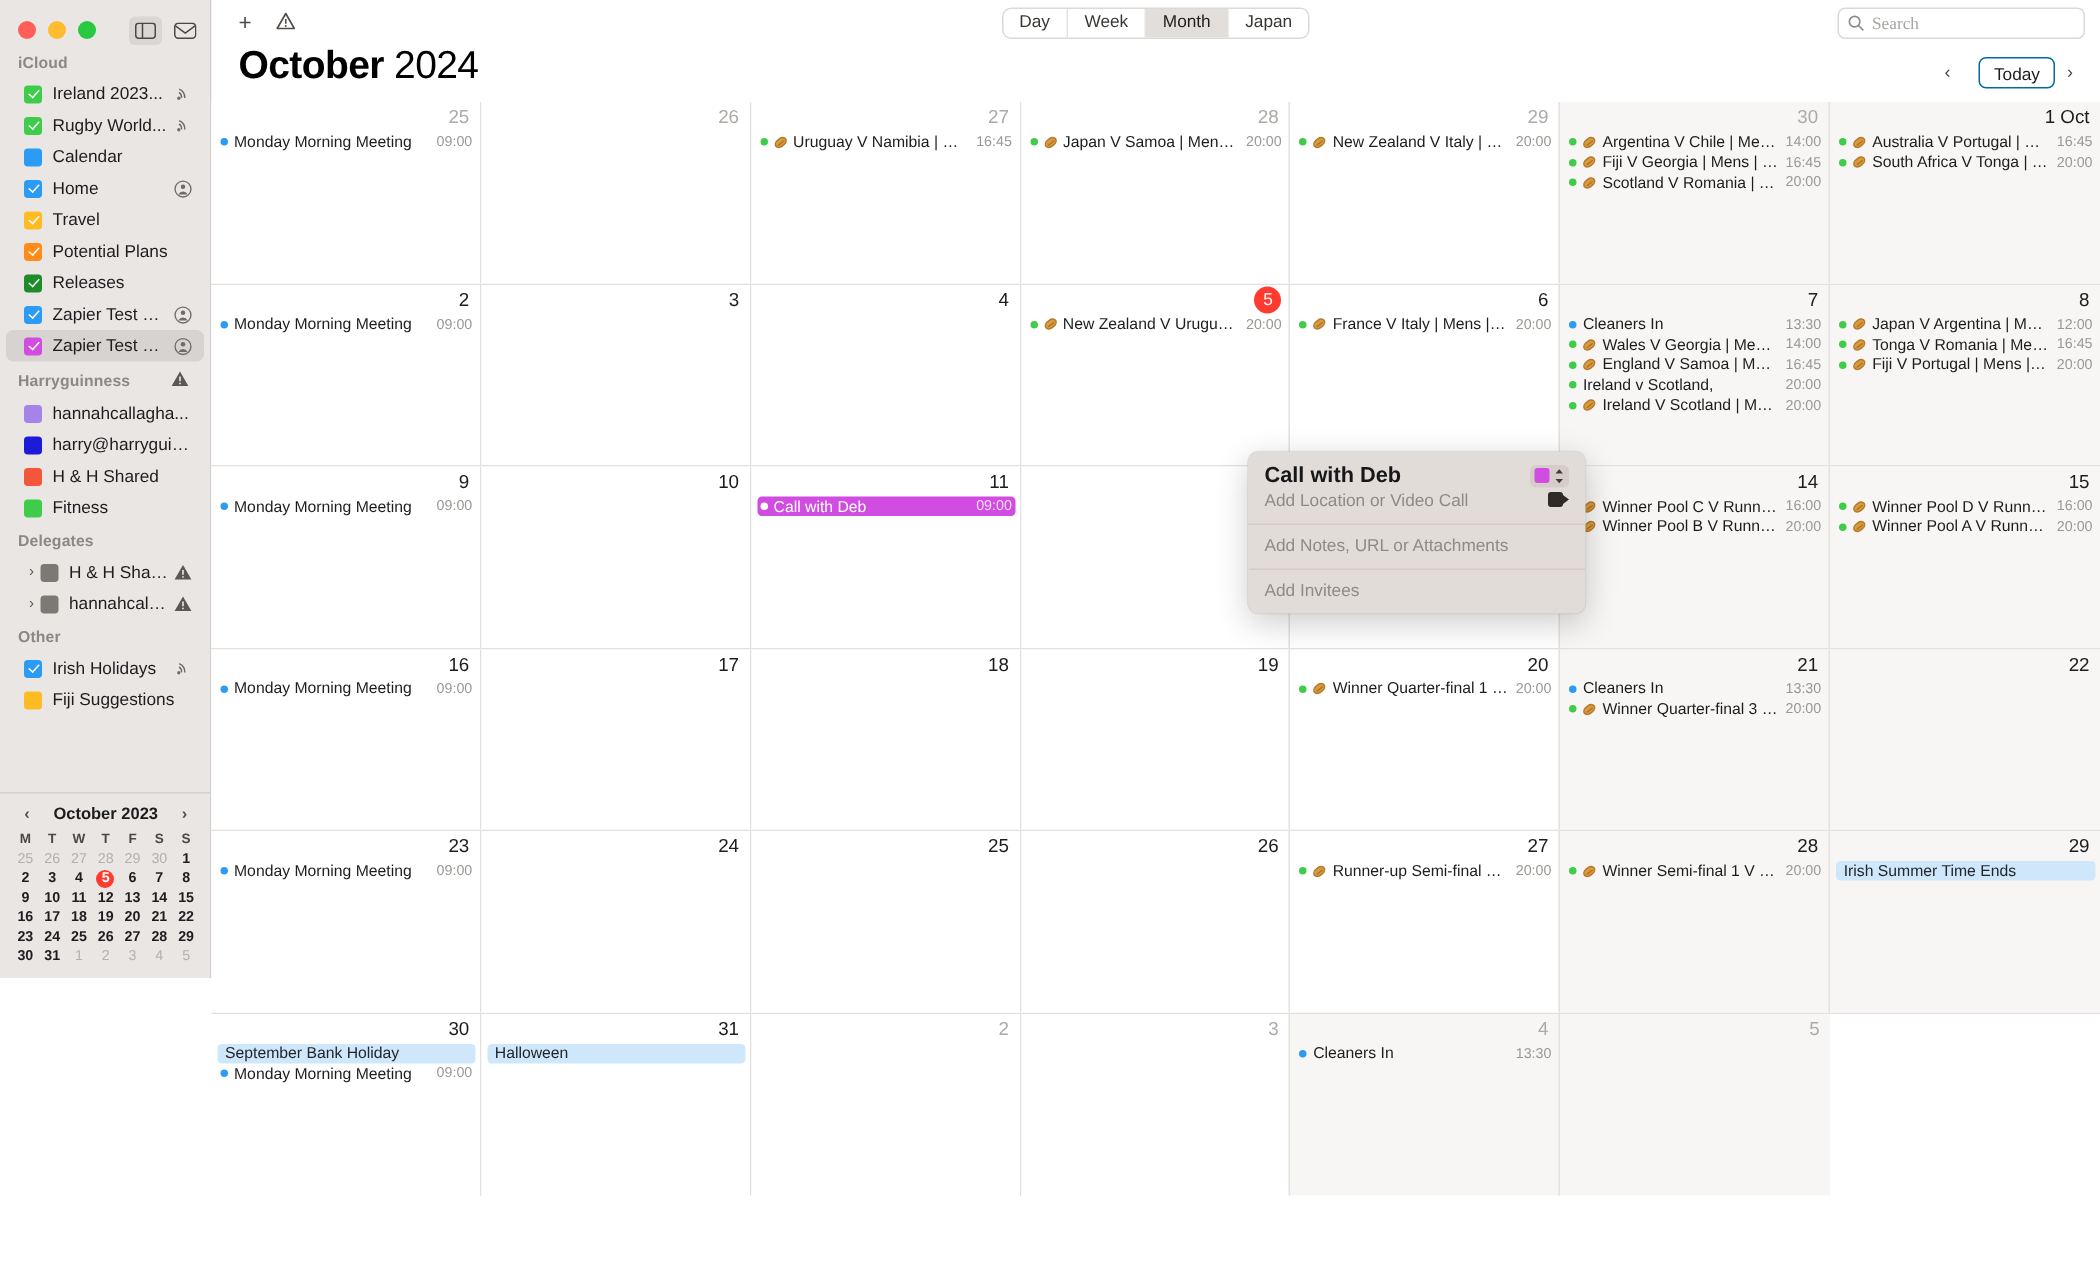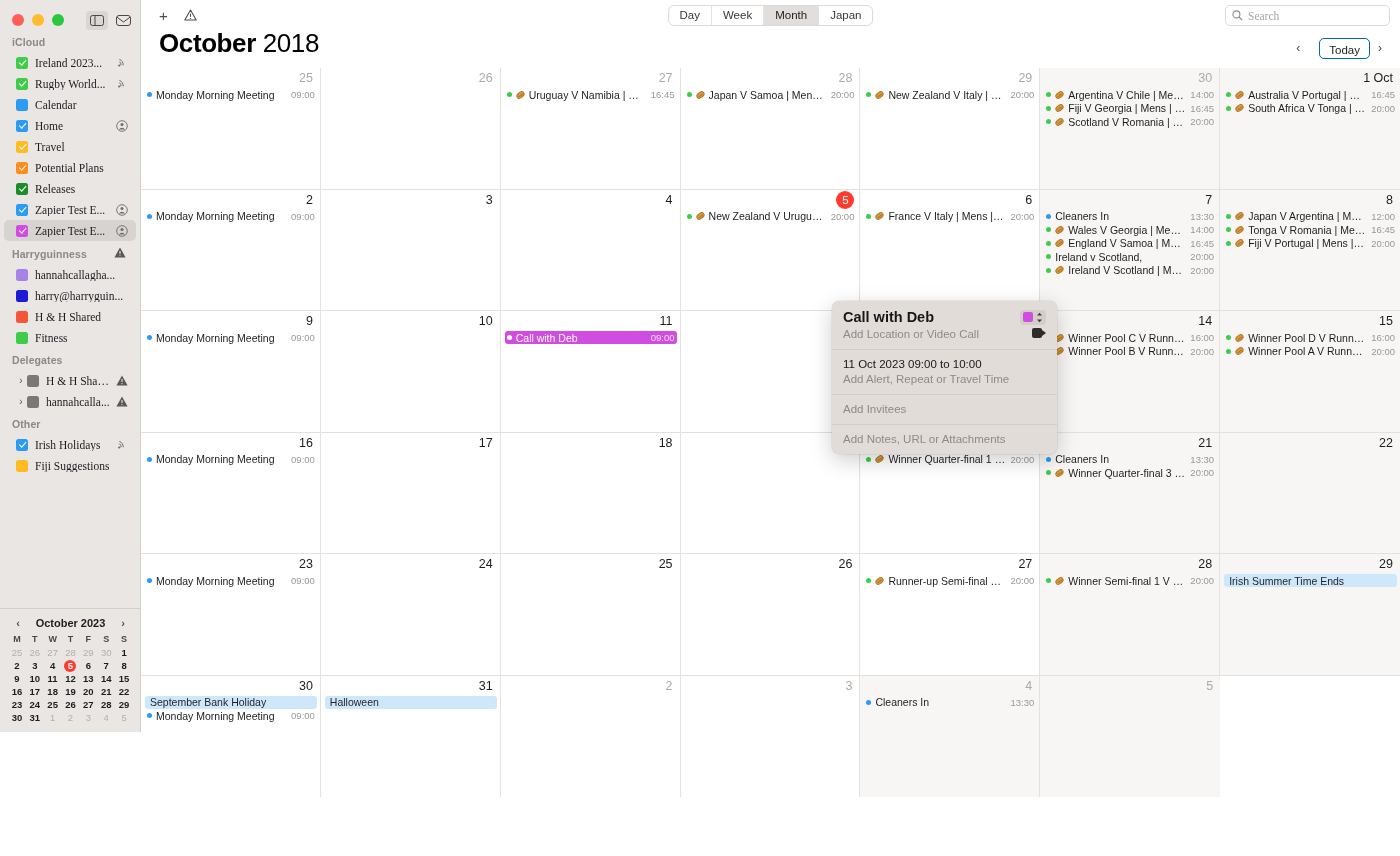--- a/index.html
+++ b/index.html
@@ -7,21 +7,21 @@
     width: 1400px; height: 856px;
     overflow: hidden;
     font-family: "Liberation Sans", sans-serif;
     background: #ffffff;
     -webkit-font-smoothing: antialiased;
   }
   #app { display: flex; width: 1400px; height: 856px; position: relative; }
 
   
   #sidebar {
-    width: 141px; height: 732px;
+    width: 141px; height: 652px;
     background: #e9e6e4;
     border-right: 1px solid #d2cfcd;
     position: relative;
     flex: 0 0 141px;
     font-size: 11.5px;
     color: #1d1d1f;
   }
   .traffic {
     display: flex; align-items: center; gap: 8px;
     padding: 10px 0 0 12px; height: 30px;
@@ -58,21 +58,21 @@
     display: flex; align-items: center; justify-content: center;
     position: relative;
   }
   .cb.checked::after {
     content: "";
     display: block;
     width: 3px; height: 6px;
     border: solid #fff; border-width: 0 1.6px 1.6px 0;
     transform: rotate(42deg) translate(0px, -1px);
   }
-  .sb-label { overflow: hidden; text-overflow: ellipsis; white-space: nowrap; font-family: Liberation Serif, serif; }
+  .sb-label { overflow: hidden; text-overflow: ellipsis; white-space: nowrap; }
   .sb-trail { margin-left: auto; padding-left: 4px; display: flex; align-items: center; color: #6e6b68; }
   .disc { width: 10px; flex: 0 0 10px; margin-right: 1px; color: #5a5754; font-size: 10px; line-height: 1; text-align: center; }
 
   .mini-cal {
     position: absolute; left: 0; bottom: 0; width: 141px;
     padding: 6px 8px 8px 8px;
     border-top: 1px solid #d2cfcd;
   }
   .mc-head {
     display: flex; align-items: center; justify-content: space-between;
@@ -486,21 +486,21 @@
             <circle cx="4.4" cy="4.4" r="3.5" fill="none" stroke="#8d8a87" stroke-width="1.1"></circle>
             <line x1="7" y1="7" x2="10.2" y2="10.2" stroke="#8d8a87" stroke-width="1.1"></line>
           </svg>
         <span class="search-ph">Search</span>
       </div>
     </div>
 
     <div id="titlebar">
       <div class="month-title">
         <b>October</b>
-        <span>2018</span>
+        <span>2024</span>
       </div>
       <div class="nav-group">
         <span class="nav-arrow">‹</span>
         <span class="today-btn">Today</span>
         <span class="nav-arrow">›</span>
       </div>
     </div>
 
 
     <div class="weeks" id="weeks">
@@ -868,25 +868,21 @@
         </div>
         <div class="pop-row">
           <span class="pop-sub">Add Location or Video Call</span>
           <span class="vid-ico">
             <span class="body"></span>
               <span class="tri"></span>
           </span>
         </div>
       </div>
       <div class="pop-sec">
-        <div class="pop-date">11 Oct 2023  09:00 to 10:00</div>
-        <div class="pop-sub">Add Alert, Repeat or Travel Time</div>
+        <div class="pop-plain">Add Notes, URL or Attachments</div>
       </div>
       <div class="pop-sec">
         <div class="pop-plain">Add Invitees</div>
       </div>
-      <div class="pop-sec">
-        <div class="pop-plain">Add Notes, URL or Attachments</div>
-      </div>
     </div>
 
   </div>
 </div>
 
 </body></html>

